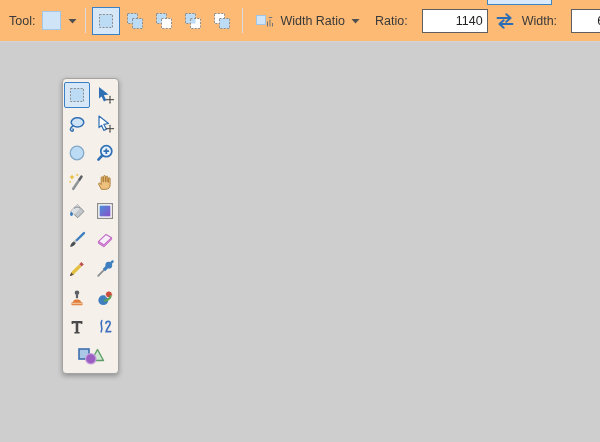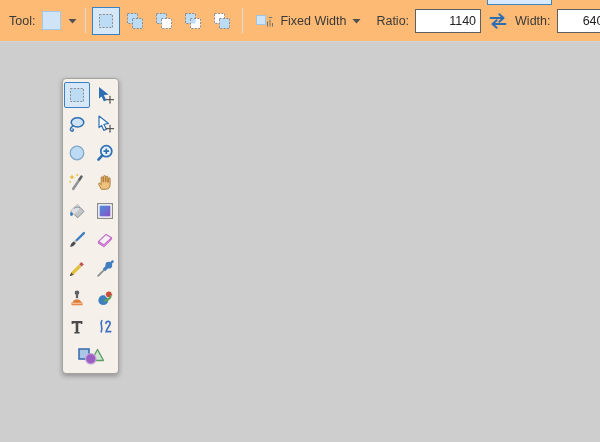--- a/index.html
+++ b/index.html
@@ -18,21 +18,21 @@
   .lbl{font-size:12.5px;color:#3a3a3a;white-space:nowrap}
   .tool-dd{display:flex;align-items:center;gap:7px;margin-left:5px;padding:2px;cursor:default}
   .swatch{width:17px;height:17px;background:#cfe5f7;border:1px solid #a5c7e6}
   .vsep{width:1px;height:25px;background:#dcdcdc;margin:0 6px;flex:none}
   .modes{display:flex;gap:1px}
   .mode-btn{width:28px;height:28px;display:flex;align-items:center;justify-content:center;
     border:1px solid transparent;background:transparent;padding:0}
   .mode-btn.selected{border-color:#3a80c4;background:#d6e8f8}
   .fr-btn{display:flex;align-items:center;gap:6px;margin:0 2px;padding:2px 3px}
   .num-input{height:24px;border:1px solid #5f5f5f;font:12.5px "Liberation Sans",sans-serif;
-    text-align:right;padding:0 4px;margin-left:6px;background:#fff;color:#222;box-sizing:border-box}
+    text-align:right;padding:0 4px;margin-left:14px;background:#fff;color:#222;box-sizing:border-box}
   .w-input{width:66px}
   .h-input{width:52px}
   .swap-btn{margin:0 6px;display:flex;background:none;border:none;padding:0}
   .frag{position:absolute;left:487px;top:0;width:65px;height:5px;background:#d8eafb;
     border:1px solid #3f84bf;border-top:none;box-sizing:border-box;z-index:3}
 
   
   .canvas{position:absolute;left:0;top:42px;width:600px;height:400px;background:#cecece}
 
   
@@ -101,21 +101,21 @@
   </div>
 
   <div class="vsep"></div>
 
   <div class="fr-btn">
     <svg width="20" height="20" viewBox="0 0 20 20">
       <rect x="2.5" y="4.5" width="9" height="9" fill="#cfe5f7" stroke="#9fc4e4"></rect>
       <path d="M14.8 6.5h3.4" stroke="#6f7377" stroke-width="1" fill="none"></path>
       <path d="M13.5 10.5v5 M16 8.5v7 M18.5 12v3.5" stroke="#6f7377" stroke-width="1" fill="none"></path>
     </svg>
-    <span class="lbl">Fixed Width</span>
+    <span class="lbl">Width Ratio</span>
     <svg width="9" height="6" viewBox="0 0 9 6">
       <polygon points="0.5,1 8.5,1 4.5,5.5" fill="#4f4f4f"></polygon>
     </svg>
   </div>
 
   <span class="lbl" style="margin-left:10px">Ratio:</span>
   <input class="num-input w-input" value="1140" style="">
 
   <button class="swap-btn">
     <svg width="22" height="18" viewBox="0 0 22 18">

